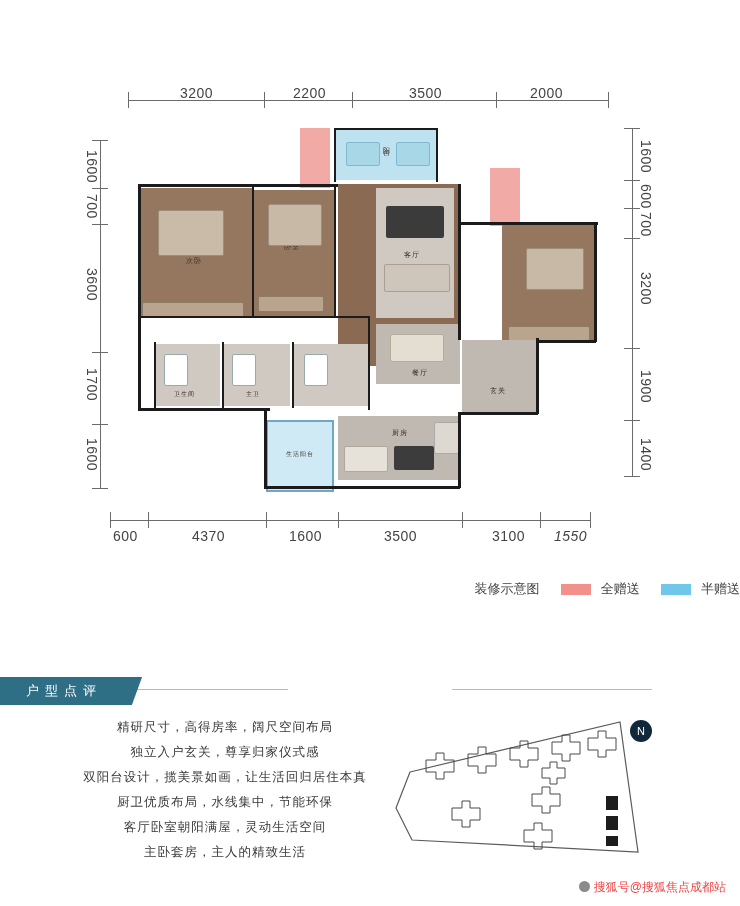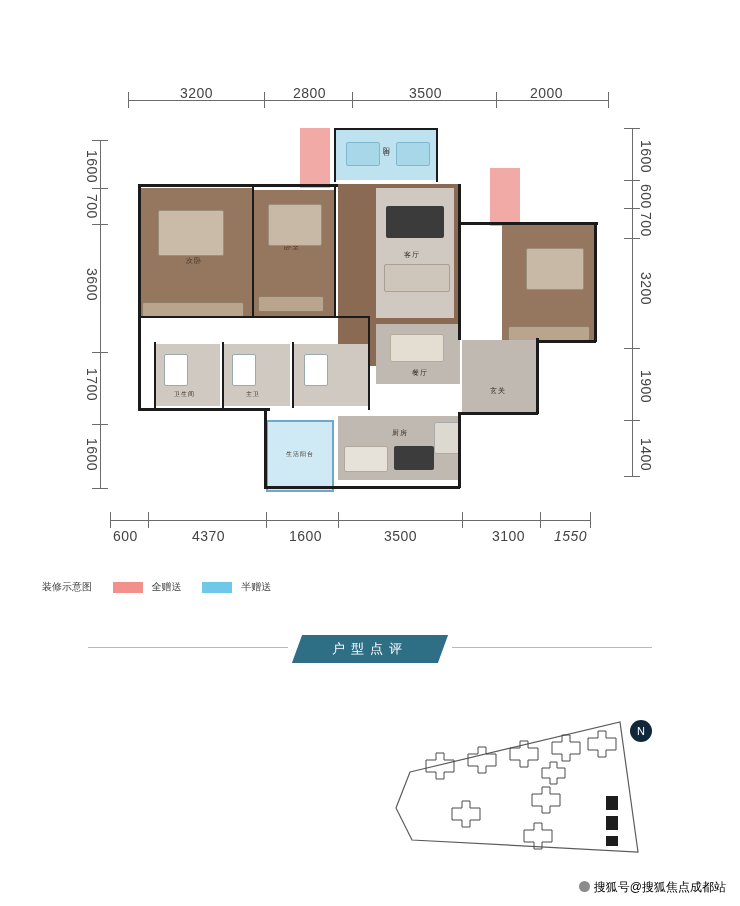--- a/index.html
+++ b/index.html
@@ -26,63 +26,63 @@
   .floor-tile2{background:#bfb9b2;}
   .balcony{background:#bfe2f1;}
   .balcony2{background:#cfe9f5;}
   .pink{background:#f2aaa6;}
   .rlabel{position:absolute;font-size:7px;color:#3c3027;letter-spacing:1px;
           writing-mode:vertical-rl;text-orientation:upright;}
   .rlabel.h{writing-mode:horizontal-tb;}
   .furn{position:absolute;border-radius:2px;}
 
   
-  .legend{position:absolute;left:0;right:0;top:580px;text-align:left;font-size:10px;color:#444;margin-left:42px;}
+  .legend{position:absolute;left:0;right:0;top:580px;text-align:right;font-size:13px;color:#444;}
   .legend span{display:inline-block;vertical-align:middle;}
   .sw{width:30px;height:11px;margin:0 6px 0 18px;}
 
   
-  .sect{position:absolute;left:0;right:0;top:635px;text-align:center;}
+  .sect{position:absolute;left:0;right:0;top:677px;}
   .sect .rule{position:absolute;top:12px;height:1px;background:#b9b9b9;width:200px;}
   .sect .rule.l{left:88px;}
   .sect .rule.r{right:88px;}
   .sect .plate{display:inline-block;position:relative;background:#2f6f86;color:#fff;
       font-size:13px;letter-spacing:6px;padding:5px 26px;}
   .sect .plate:before,.sect .plate:after{content:"";position:absolute;top:0;width:14px;height:100%;
       background:#2f6f86;}
   .sect .plate:before{left:-9px;transform:skewX(-20deg);}
   .sect .plate:after{right:-9px;transform:skewX(-20deg);}
 
   
   .points{position:absolute;left:60px;top:715px;width:330px;text-align:center;}
   .points div{font-size:12.5px;color:#3a3a3a;line-height:25px;letter-spacing:1px;}
 
   
   .site{position:absolute;left:392px;top:712px;width:260px;height:160px;}
   .compass{position:absolute;left:630px;top:720px;width:22px;height:22px;border-radius:50%;
            background:#10283a;color:#fff;font-size:11px;line-height:22px;text-align:center;}
 
-  .watermark{position:absolute;right:14px;bottom:10px;font-size:12px;color:#000000;}
+  .watermark{position:absolute;right:14px;bottom:10px;font-size:12px;color:#ef4444;}
   .wm-dot{display:inline-block;width:11px;height:11px;border-radius:50%;background:#8b8b8b;
           vertical-align:-1px;margin-right:4px;}
 </style>
 </head>
 <body>
 
 <div class="stage">
 
   <div>
     <div class="hline" style="left:128px;top:100px;width:480px;"></div>
     <div class="tick" style="left:128px;top:92px;width:1px;height:16px;background:#6b6b6b;"></div>
     <div class="tick" style="left:264px;top:92px;width:1px;height:16px;background:#6b6b6b;"></div>
     <div class="tick" style="left:352px;top:92px;width:1px;height:16px;background:#6b6b6b;"></div>
     <div class="tick" style="left:496px;top:92px;width:1px;height:16px;background:#6b6b6b;"></div>
     <div class="tick" style="left:608px;top:92px;width:1px;height:16px;background:#6b6b6b;"></div>
     <div class="dim-label" style="left:180px;top:85px;">3200</div>
-    <div class="dim-label" style="left:293px;top:85px;">2800</div>
+    <div class="dim-label" style="left:293px;top:85px;">2200</div>
     <div class="dim-label" style="left:409px;top:85px;">3500</div>
     <div class="dim-label" style="left:530px;top:85px;">2000</div>
   </div>
 
   <div>
     <div class="vline" style="left:100px;top:140px;height:348px;"></div>
     <div class="tick" style="left:92px;top:140px;width:16px;height:1px;background:#6b6b6b;"></div>
     <div class="tick" style="left:92px;top:188px;width:16px;height:1px;background:#6b6b6b;"></div>
     <div class="tick" style="left:92px;top:224px;width:16px;height:1px;background:#6b6b6b;"></div>
     <div class="tick" style="left:92px;top:352px;width:16px;height:1px;background:#6b6b6b;"></div>
@@ -219,20 +219,28 @@
     <span class="sw" style="background:#6fc8ea;"></span>
     <span>半赠送</span>
   </div>
 
   <div class="sect">
     <div class="rule l"></div>
     <div class="rule r"></div>
     <span class="plate">户型点评</span>
   </div>
 
+  <div class="points">
+    <div>精研尺寸，高得房率，阔尺空间布局</div>
+    <div>独立入户玄关，尊享归家仪式感</div>
+    <div>双阳台设计，揽美景如画，让生活回归居住本真</div>
+    <div>厨卫优质布局，水线集中，节能环保</div>
+    <div>客厅卧室朝阳满屋，灵动生活空间</div>
+    <div>主卧套房，主人的精致生活</div>
+  </div>
 
   <div class="site">
     <svg width="260" height="160" viewBox="0 0 260 160">
       <polygon points="18,60 228,10 246,140 20,128 4,96" fill="#ffffff" stroke="#5b5b5b" stroke-width="1.2"></polygon>
       <g fill="none" stroke="#4a4a4a" stroke-width="1">
         <path d="M34,48 h10 v-7 h8 v7 h10 v12 h-10 v7 h-8 v-7 h-10 z"></path>
         <path d="M76,42 h10 v-7 h8 v7 h10 v12 h-10 v7 h-8 v-7 h-10 z"></path>
         <path d="M118,36 h10 v-7 h8 v7 h10 v12 h-10 v7 h-8 v-7 h-10 z"></path>
         <path d="M160,30 h10 v-7 h8 v7 h10 v12 h-10 v7 h-8 v-7 h-10 z"></path>
         <path d="M196,26 h10 v-7 h8 v7 h10 v12 h-10 v7 h-8 v-7 h-10 z"></path>

